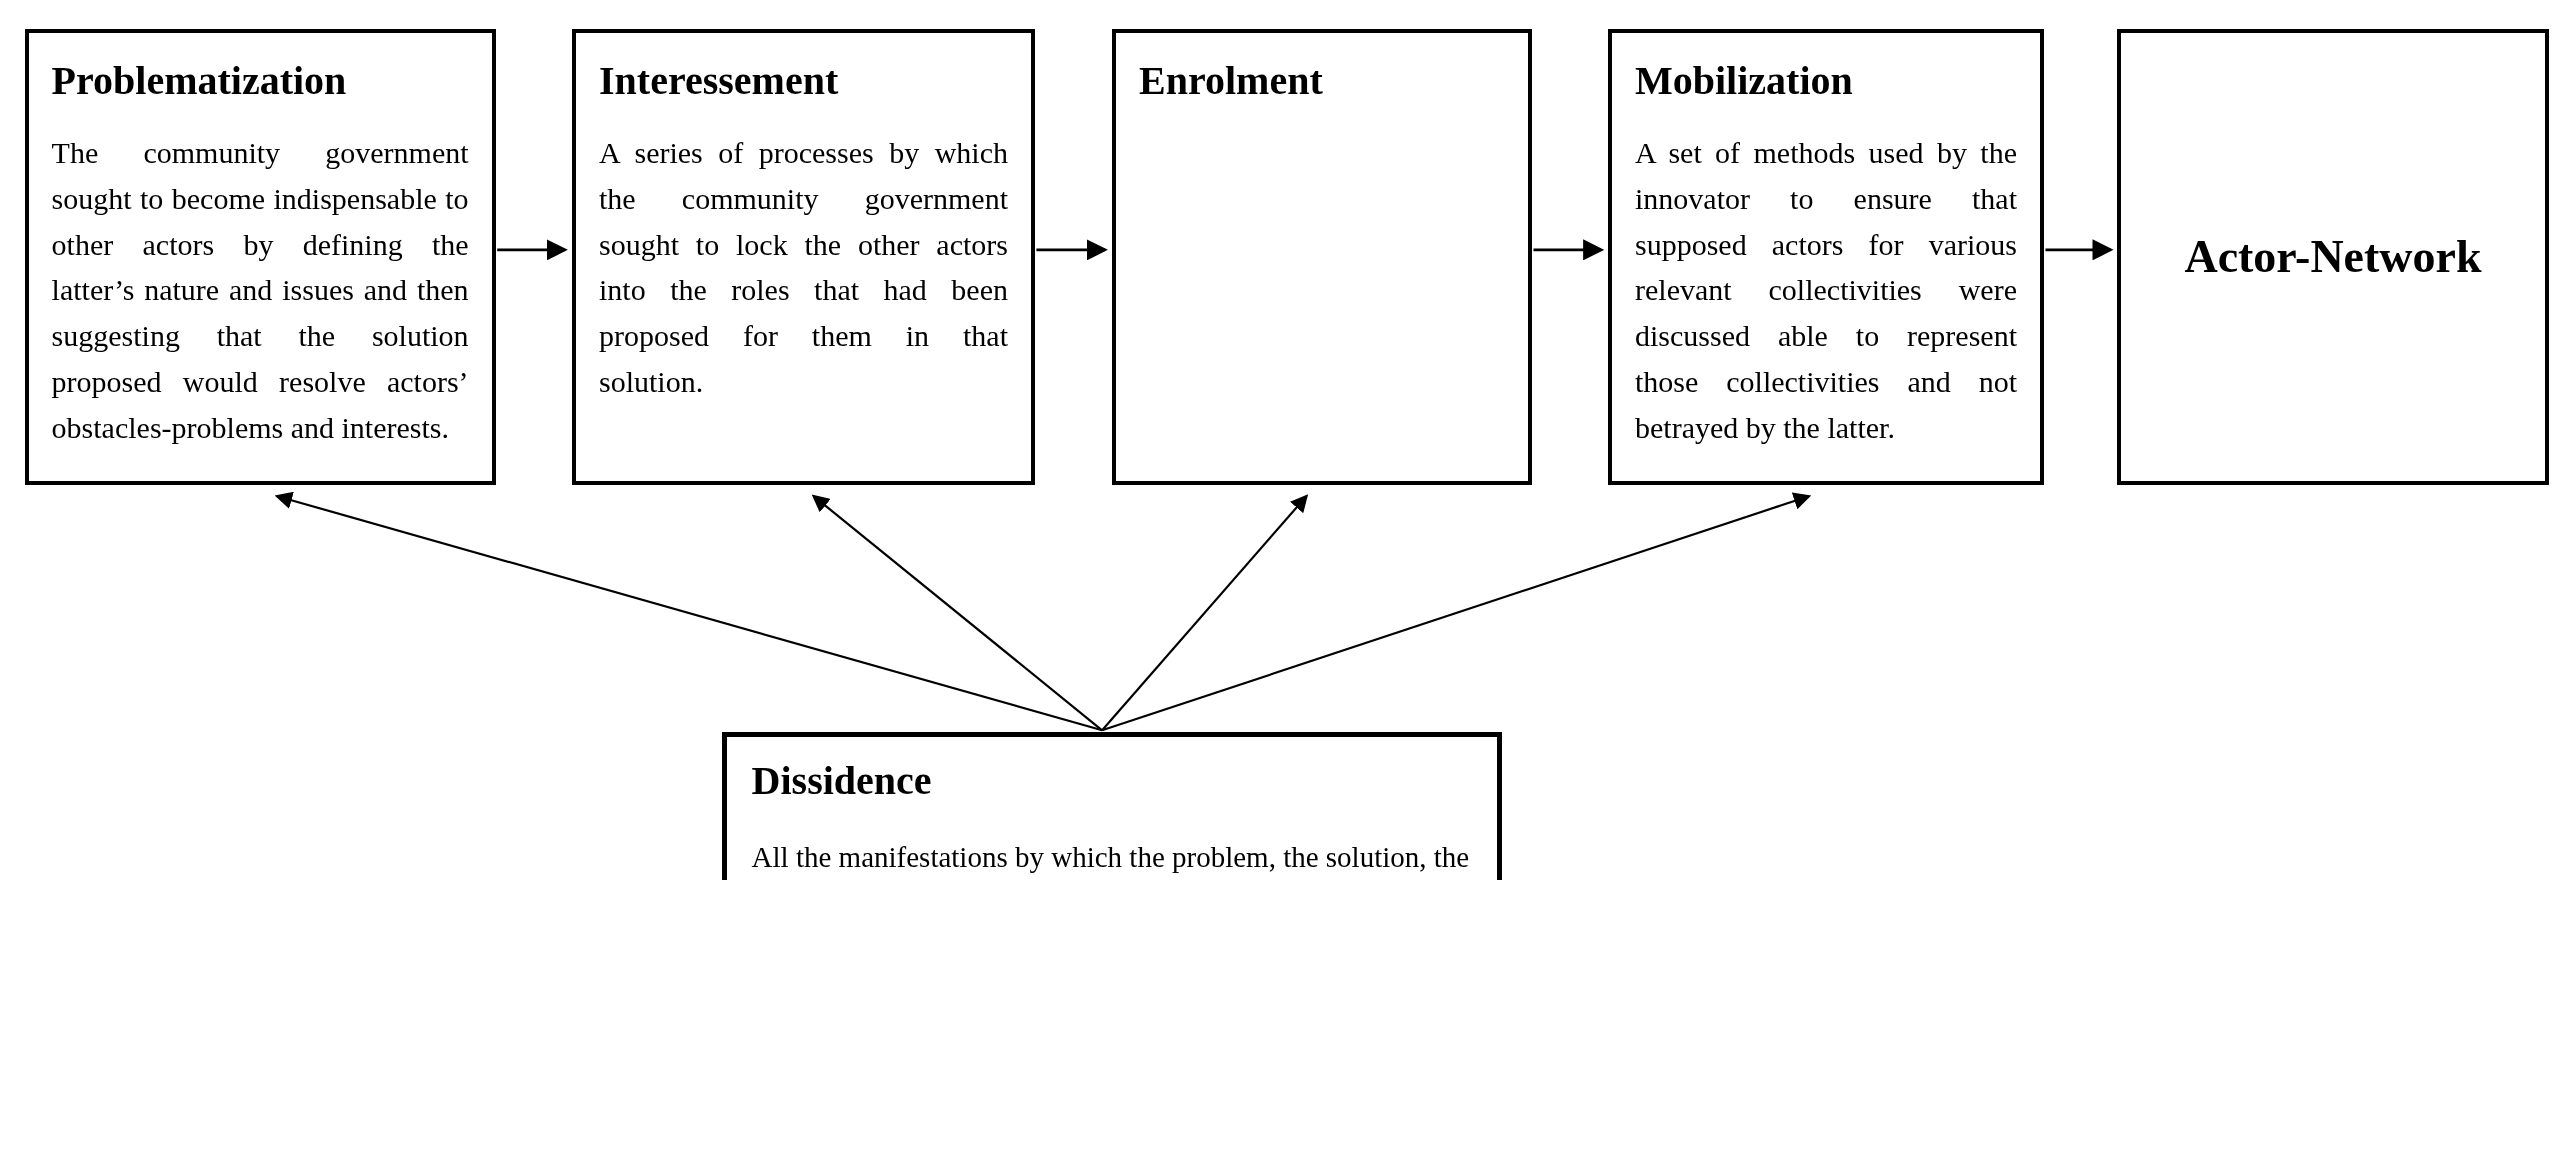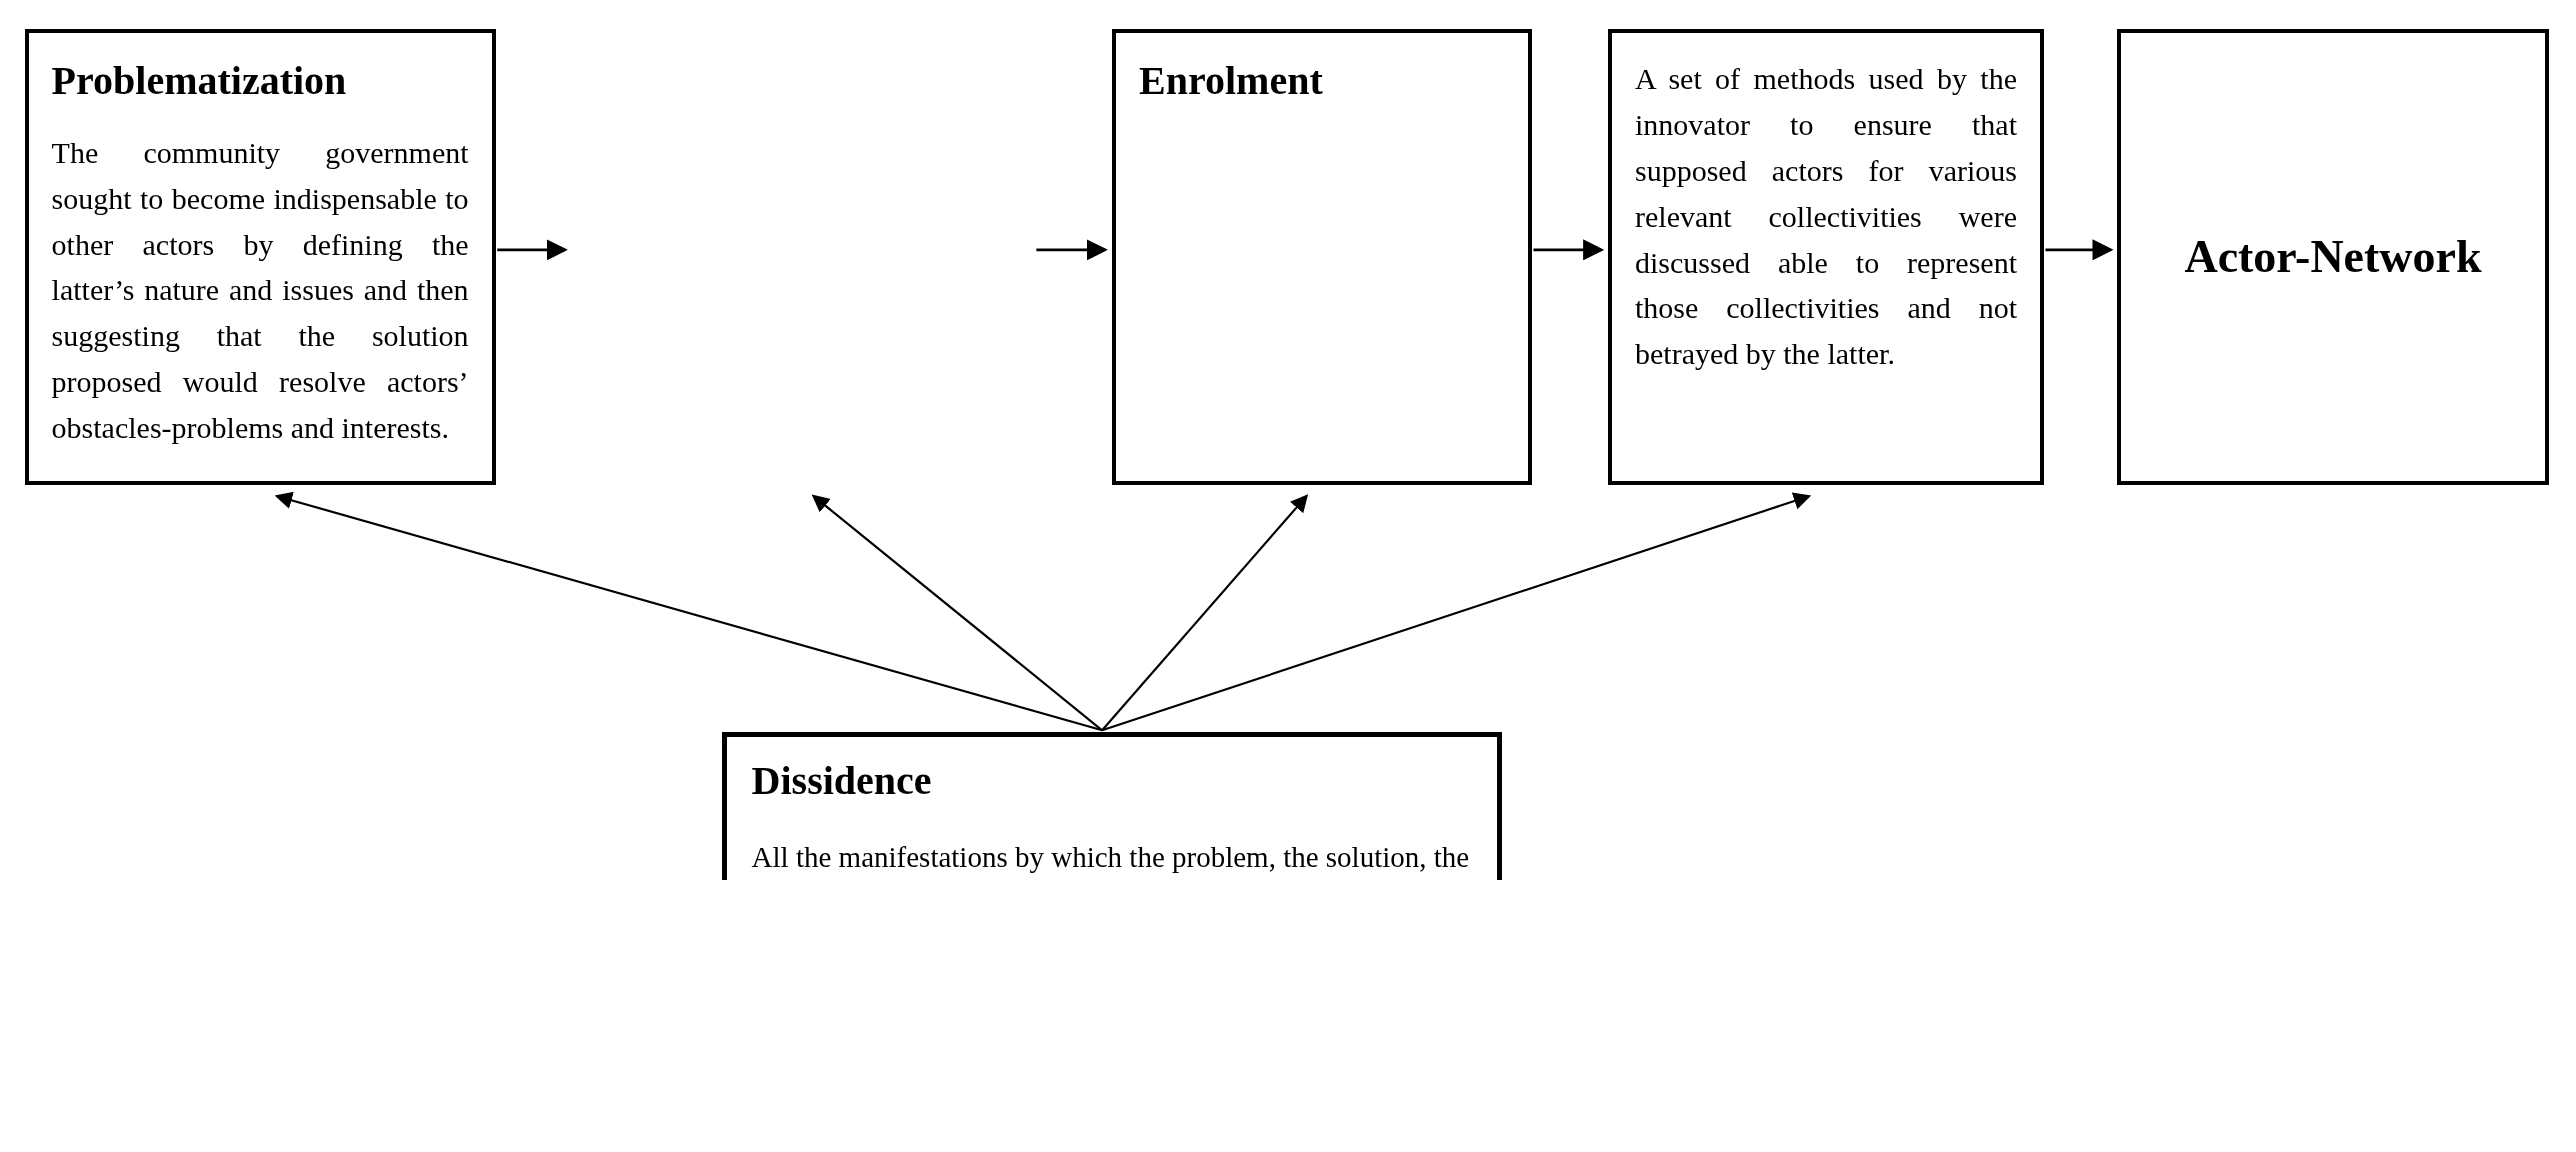--- a/index.html
+++ b/index.html
@@ -103,26 +103,31 @@
     <g>
       <line x1="1257" y1="833" x2="2063" y2="566" stroke="#000000" stroke-width="2.5" marker-end="url(#arrowhead)"></line>
     </g>
   </svg>
 
   <div class="node" id="box-problematization">
     <div class="node-title">Problematization</div>
     <div class="node-body">The community government sought to become indispensable to other actors by defining the latter’s nature and issues and then suggesting that the solution proposed would resolve actors’ obstacles-problems and interests.</div>
   </div>
 
+  <div class="node" id="box-interessement">
+    <div class="node-title">Interessement</div>
+    <div class="node-body">A series of processes by which the community government sought to lock the other actors into the roles that had been proposed for them in that solution.</div>
+  </div>
 
   <div class="node" id="box-enrolment">
     <div class="node-title">Enrolment</div>
   </div>
 
   <div class="node" id="box-mobilization">
+    <div class="node-title">Mobilization</div>
     <div class="node-body">A set of methods used by the innovator to ensure that supposed actors for various relevant collectivities were discussed able to represent those collectivities and not betrayed by the latter.</div>
   </div>
 
   <div class="node" id="box-dissidence">
     <div class="node-title">Dissidence</div>
     <div class="node-body">All the manifestations by which the problem, the solution, the devices of interessement or the representativity of the actors is questioned,discussed, negotiated, rejected, and so forth. Closing the controversies by rhetorical closure (to educate, inform, convince, moral redefinition, etc.), social (use), and technical (functionality) adjustments of the innovation.</div>
   </div>
 
   <div class="node" id="box-actor-network">
     <div class="node-title">Actor-Network</div>

